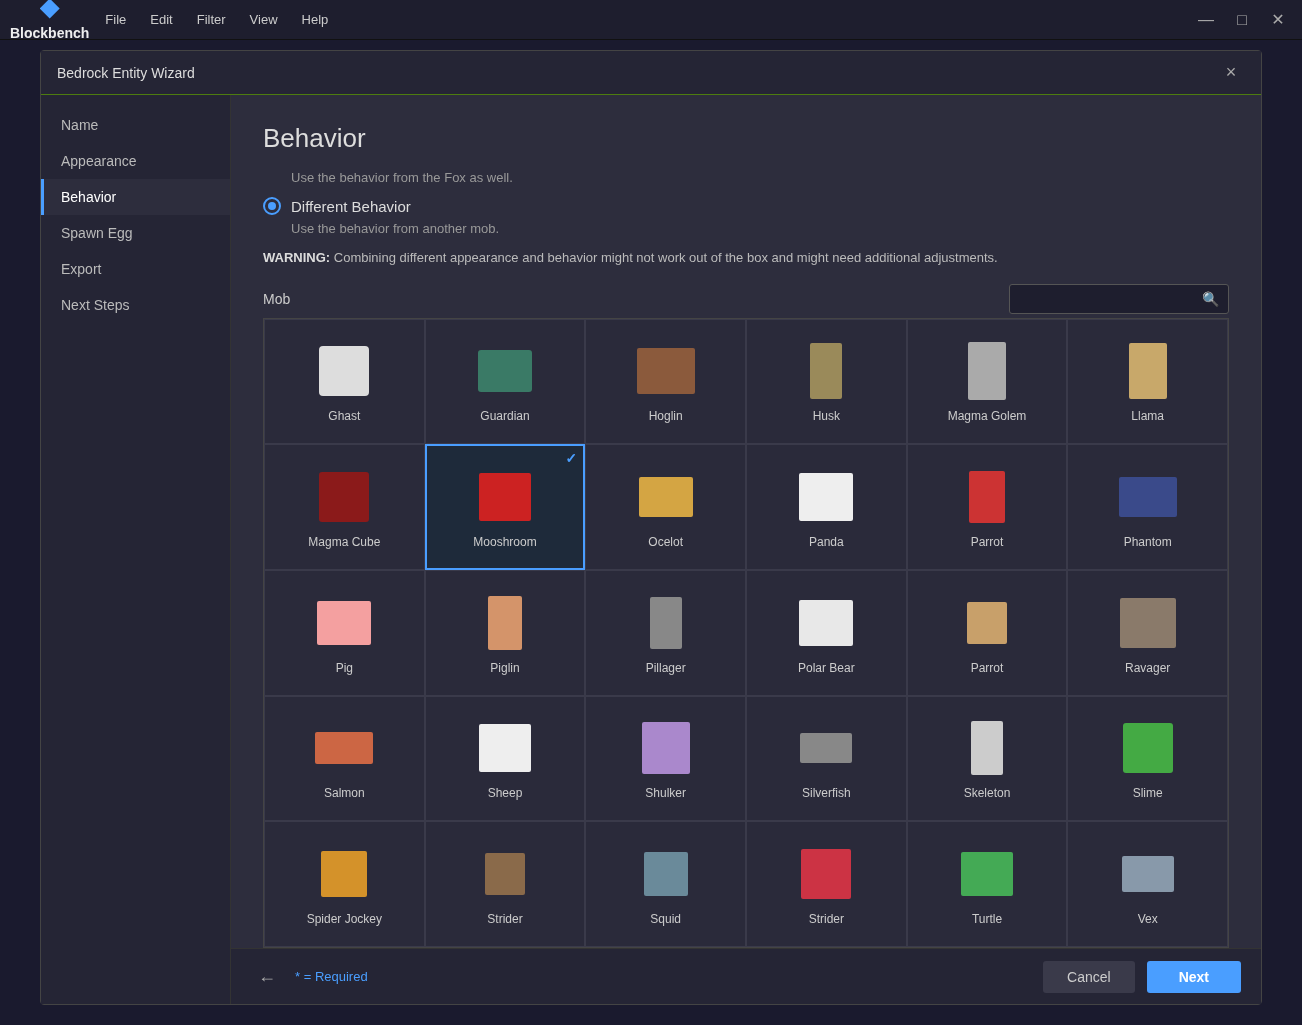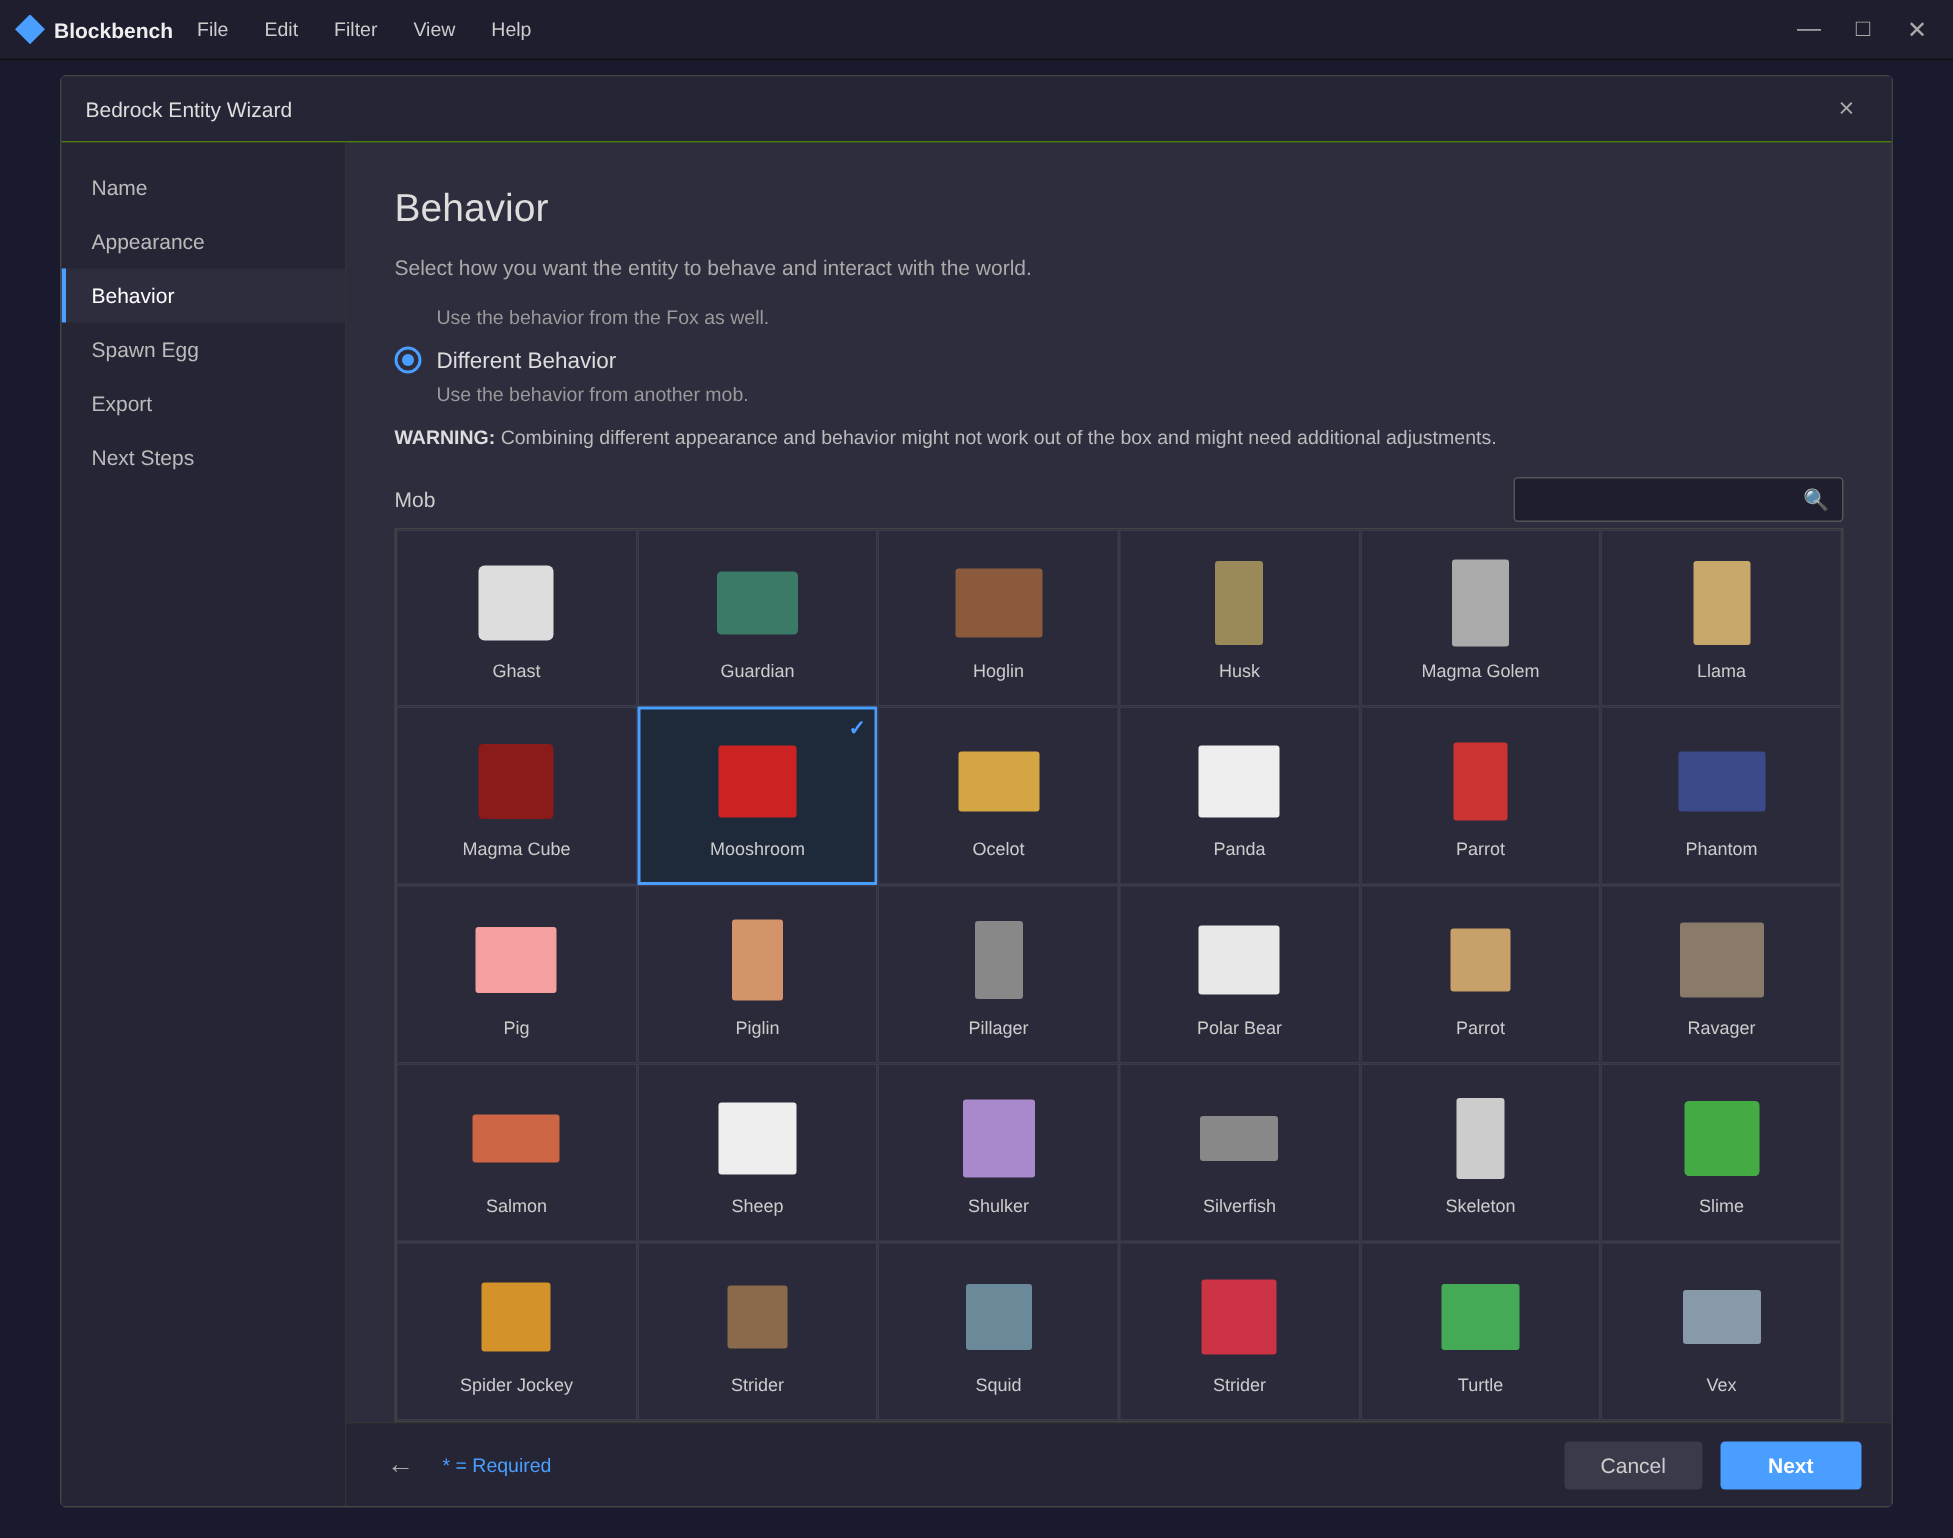--- a/index.html
+++ b/index.html
@@ -22,20 +22,21 @@
       gap: 12px;
       border-bottom: 1px solid #111;
     }
     .title-bar-logo {
       display: flex;
       align-items: center;
       gap: 6px;
       color: #eee;
       font-size: 14px;
       font-weight: 600;
+      flex-direction: column;
     }
     .logo-icon {
       width: 20px; height: 20px;
       background: #4a9eff;
       clip-path: polygon(50% 0%, 100% 50%, 50% 100%, 0% 50%);
     }
     .menu-bar {
       display: flex;
       gap: 16px;
       font-size: 13px;
@@ -405,21 +406,20 @@
         <span>Export</span>
       </div>
       <div class="sidebar-item">
         <span>Next Steps</span>
       </div>
     </div>
 
     <div style="display:flex; flex-direction:column; flex:1; overflow:hidden;">
       <div class="content">
         <h1 class="page-title">Behavior</h1>
-        <p class="subtitle">Select how you want the entity to behave and interact with the world.</p>
 
         <div class="radio-desc">Use the behavior from the Fox as well.</div>
 
         <div class="radio-option">
           <div class="radio-circle checked"></div>
           <span class="radio-label">Different Behavior</span>
         </div>
         <div class="radio-desc">Use the behavior from another mob.</div>
 
         <p class="warning-text">

